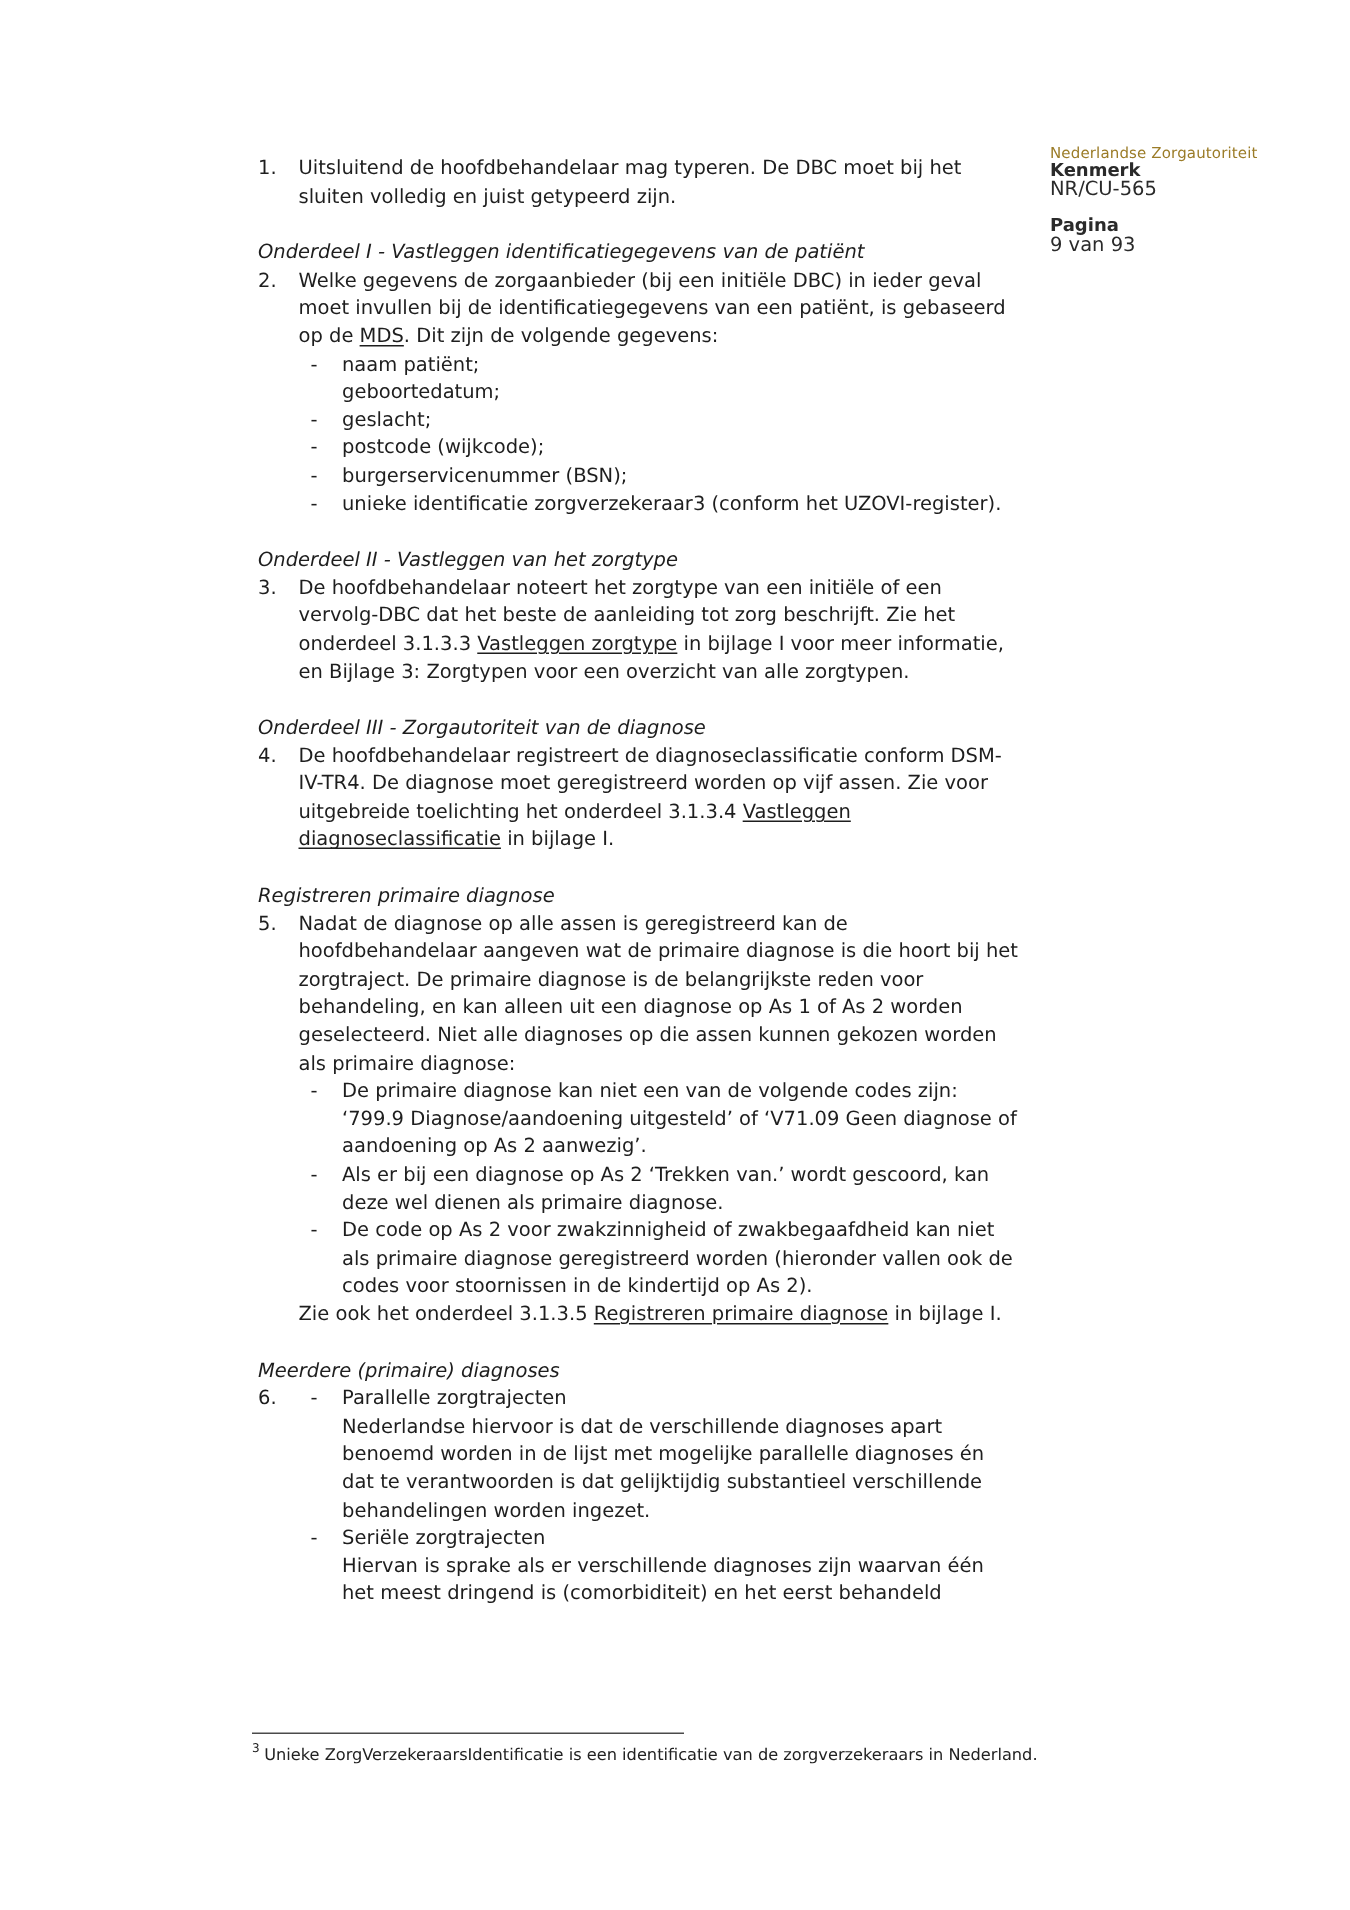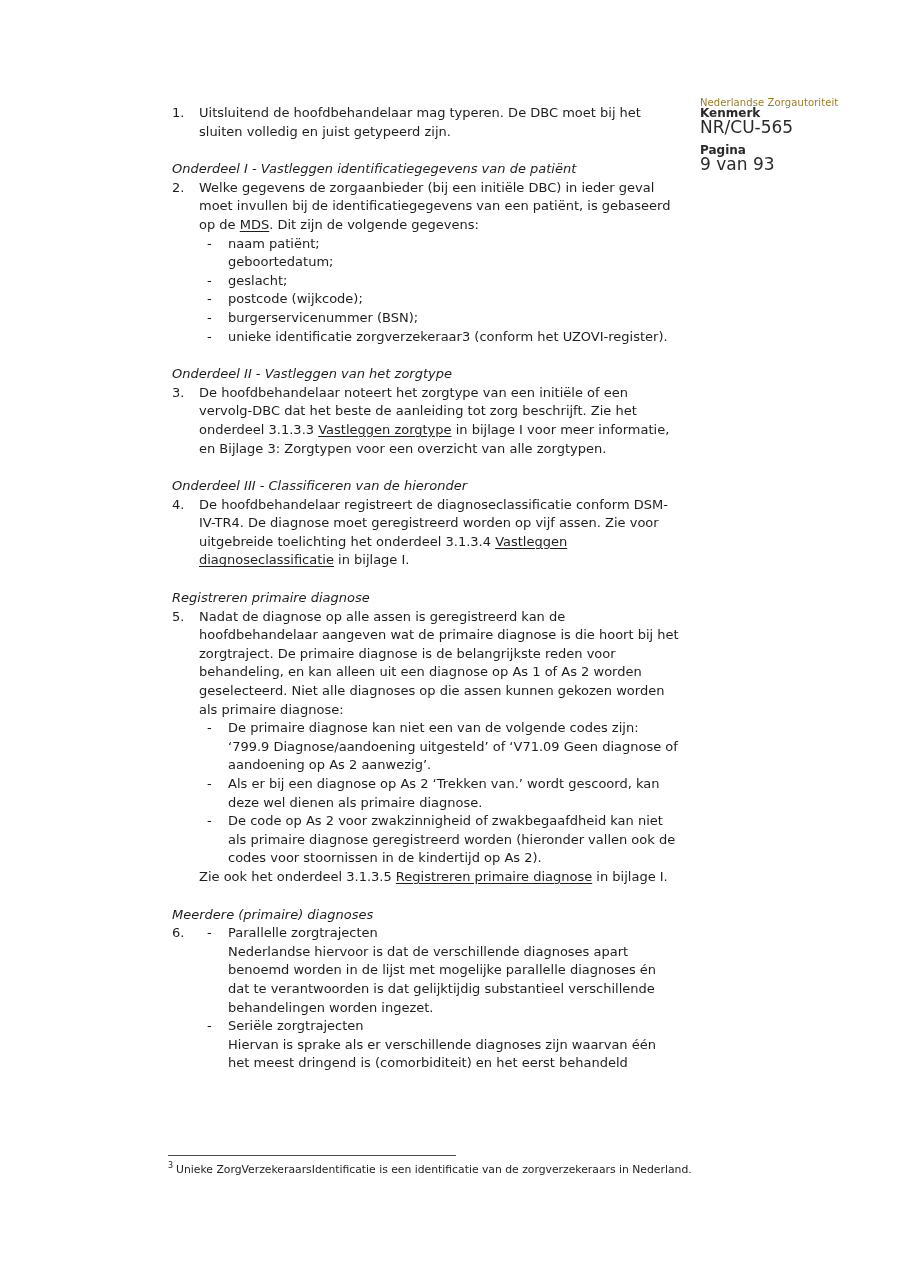--- a/index.html
+++ b/index.html
@@ -29,21 +29,21 @@
   .meta {
     position: absolute;
     left: 700px;
     top: 106px;
     width: 170px;
     font-size: 11px;
     line-height: 14px;
     color: #2a2a2a;
   }
   .meta-label { font-weight: bold; font-size: 12px; }
-  .meta-value { font-size: 17px; margin-bottom: 9px; }
+  .meta-value { font-size: 13px; margin-bottom: 9px; }
 
   
   .content {
     position: absolute;
     left: 172px;
     top: 104px;
     width: 508px;
     font-size: 13px;
     line-height: 18.6px;
   }
@@ -136,21 +136,21 @@
     </span>
   </div>
 
   <div class="heading">Onderdeel II - Vastleggen van het zorgtype</div>
 
   <div class="item">
     <span class="item-num">3.</span>
     <span class="item-body"><span>De hoofdbehandelaar noteert het zorgtype van een initiële of een vervolg-DBC dat het beste de aanleiding tot zorg beschrijft. Zie het onderdeel 3.1.3.3 </span><span class="ref">Vastleggen zorgtype</span><span> in bijlage I voor meer informatie, en Bijlage 3: Zorgtypen voor een overzicht van alle zorgtypen.</span></span>
   </div>
 
-  <div class="heading">Onderdeel III - Classificeren van de hieronder</div>
+  <div class="heading">Onderdeel III - Zorgautoriteit van de diagnose</div>
 
   <div class="item">
     <span class="item-num">4.</span>
     <span class="item-body"><span>De hoofdbehandelaar registreert de diagnoseclassificatie conform DSM-IV-TR4. De diagnose moet geregistreerd worden op vijf assen. Zie voor uitgebreide toelichting het onderdeel 3.1.3.4 </span><span class="ref">Vastleggen diagnoseclassificatie</span><span> in bijlage I.</span></span>
   </div>
 
   <div class="heading">Registreren primaire diagnose</div>
 
   <div class="item">
     <span class="item-num">5.</span>

